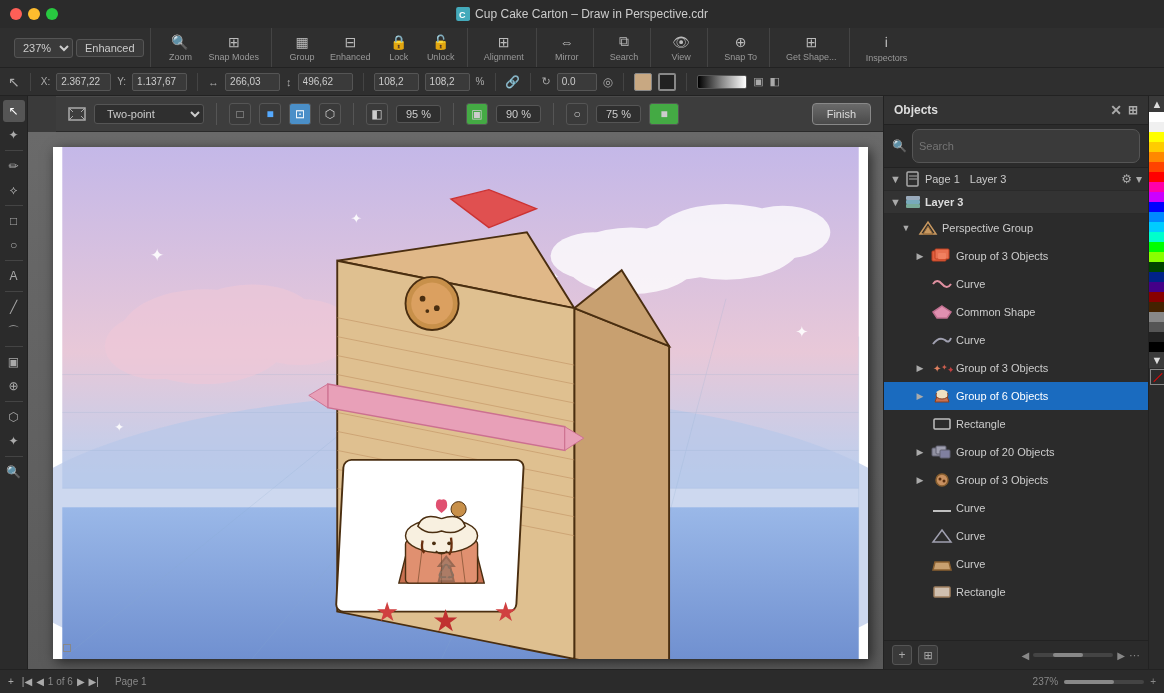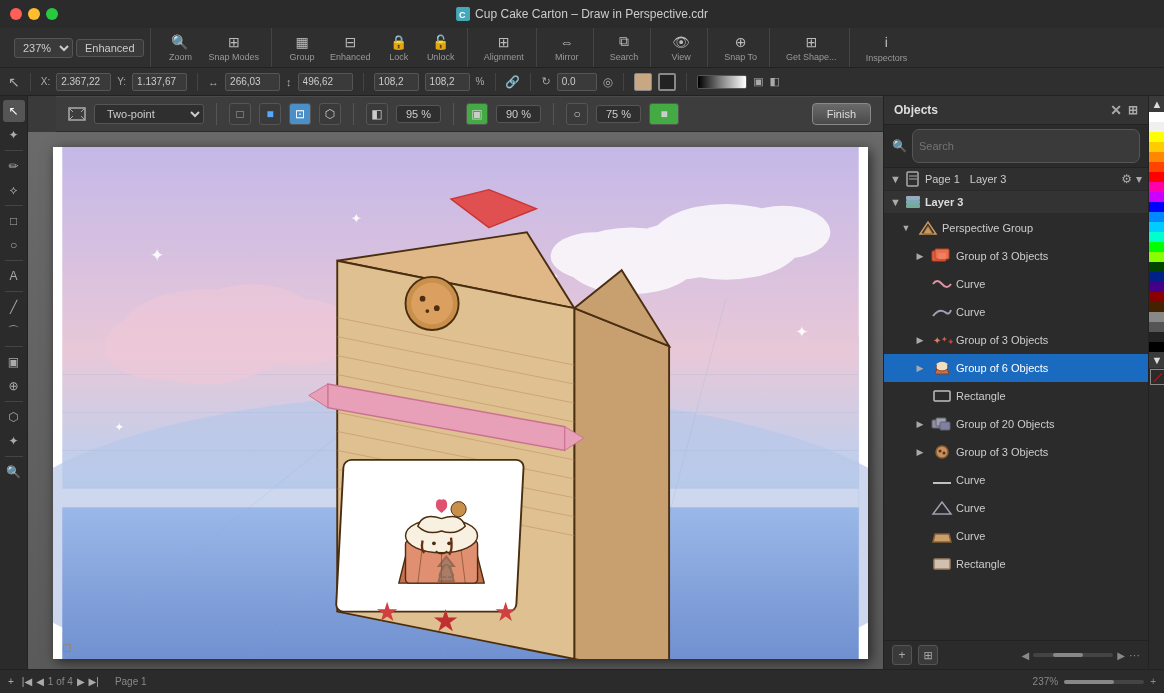--- a/index.html
+++ b/index.html
@@ -615,20 +615,29 @@
         <div class="tree-item indent2">
           <div class="expand-btn" style="visibility:hidden;">▶</div>
           <div class="item-icon">
             <svg width="22" height="16" viewBox="0 0 22 16">
               <path d="M2,8 Q6,2 11,8 Q16,14 20,8" stroke="#e090a0" stroke-width="2" fill="none"></path>
             </svg>
           </div>
           <span class="item-label">Curve</span>
         </div>
 
+        <div class="tree-item indent2">
+          <div class="expand-btn" style="visibility:hidden;">▶</div>
+          <div class="item-icon">
+            <svg width="22" height="16" viewBox="0 0 22 16">
+              <polygon points="11,2 20,8 16,14 6,14 2,8" fill="#e090b0" stroke="#c07090" stroke-width="1.5"></polygon>
+            </svg>
+          </div>
+          <span class="item-label">Common Shape</span>
+        </div>
 
         <div class="tree-item indent2">
           <div class="expand-btn" style="visibility:hidden;">▶</div>
           <div class="item-icon">
             <svg width="22" height="16" viewBox="0 0 22 16">
               <path d="M2,12 Q8,4 14,8 Q18,12 20,6" stroke="#a0a0b0" stroke-width="2" fill="none"></path>
             </svg>
           </div>
           <span class="item-label">Curve</span>
         </div>
@@ -780,21 +789,21 @@
       </div>
     </div>
   </div>
 </div>
 
 <div class="bottom-bar">
   <span style="cursor:pointer;color:#aaa;">+</span>
   <div class="page-controls">
     <span class="page-btn">|◀</span>
     <span class="page-btn">◀</span>
-    <span class="page-label">1 of 4</span>
+    <span class="page-label">1 of 6</span>
     <span class="page-btn">▶</span>
     <span class="page-btn">▶|</span>
   </div>
   <span style="margin-left:8px;">Page 1</span>
   <div style="margin-left:auto;display:flex;align-items:center;gap:6px;">
     <span style="color:#888;">237%</span>
     <div style="width:80px;height:4px;background:#444;border-radius:2px;">
       <div style="width:50px;height:4px;background:#888;border-radius:2px;"></div>
     </div>
     <span style="color:#888;cursor:pointer;">+</span>

